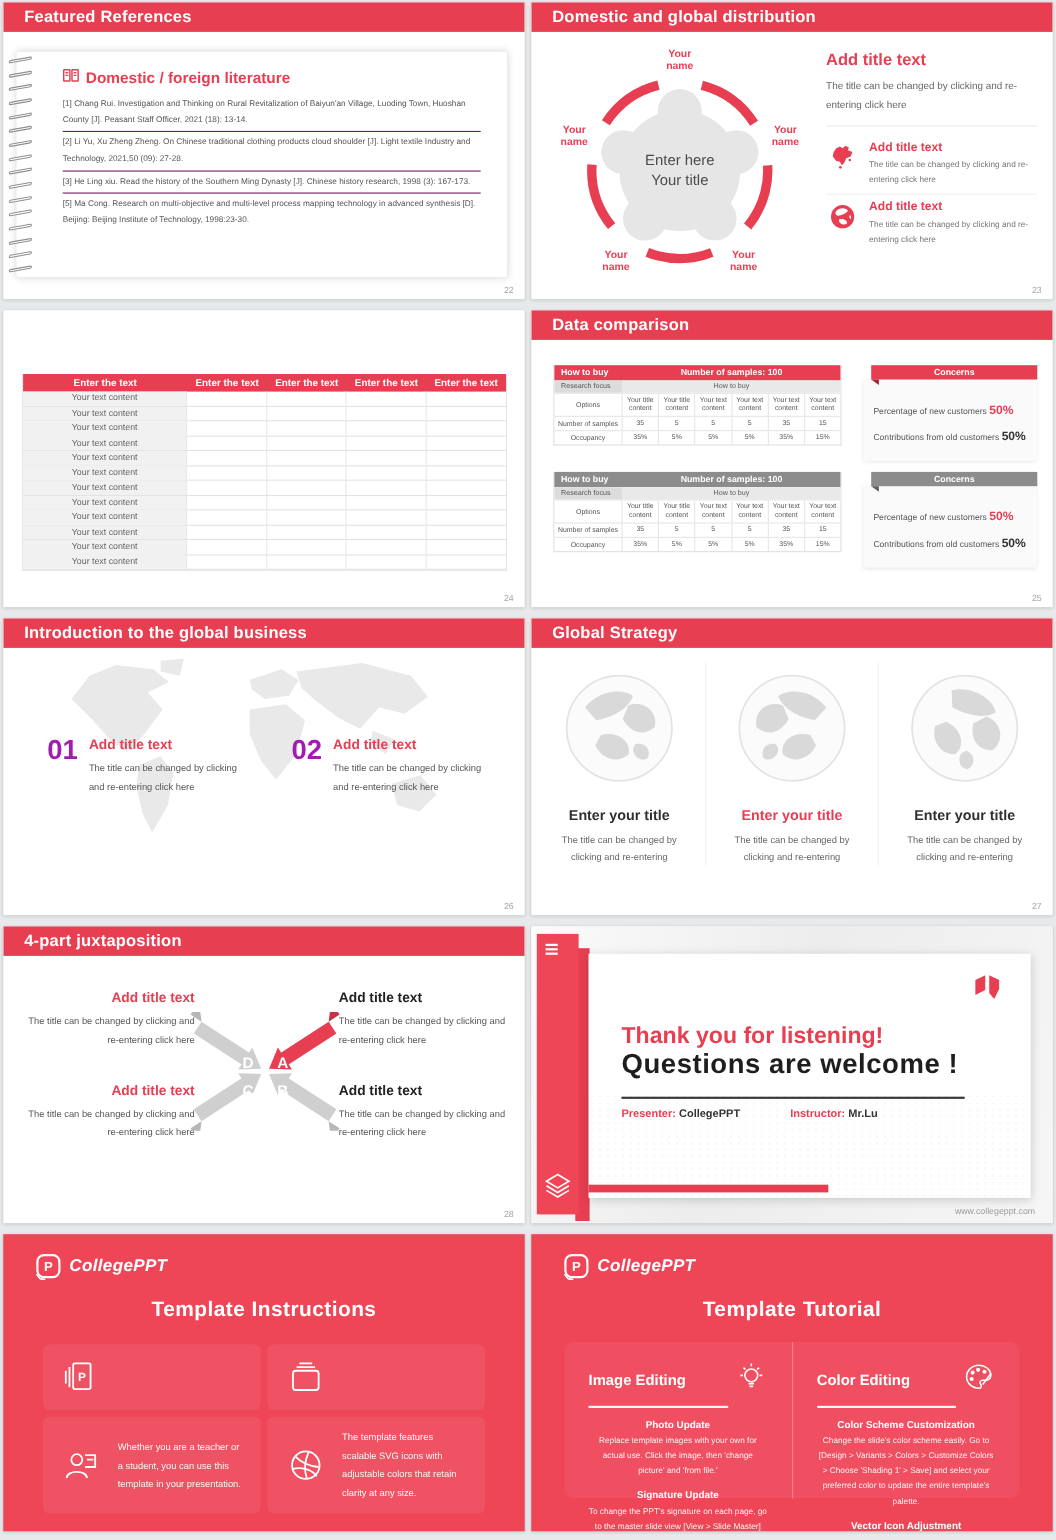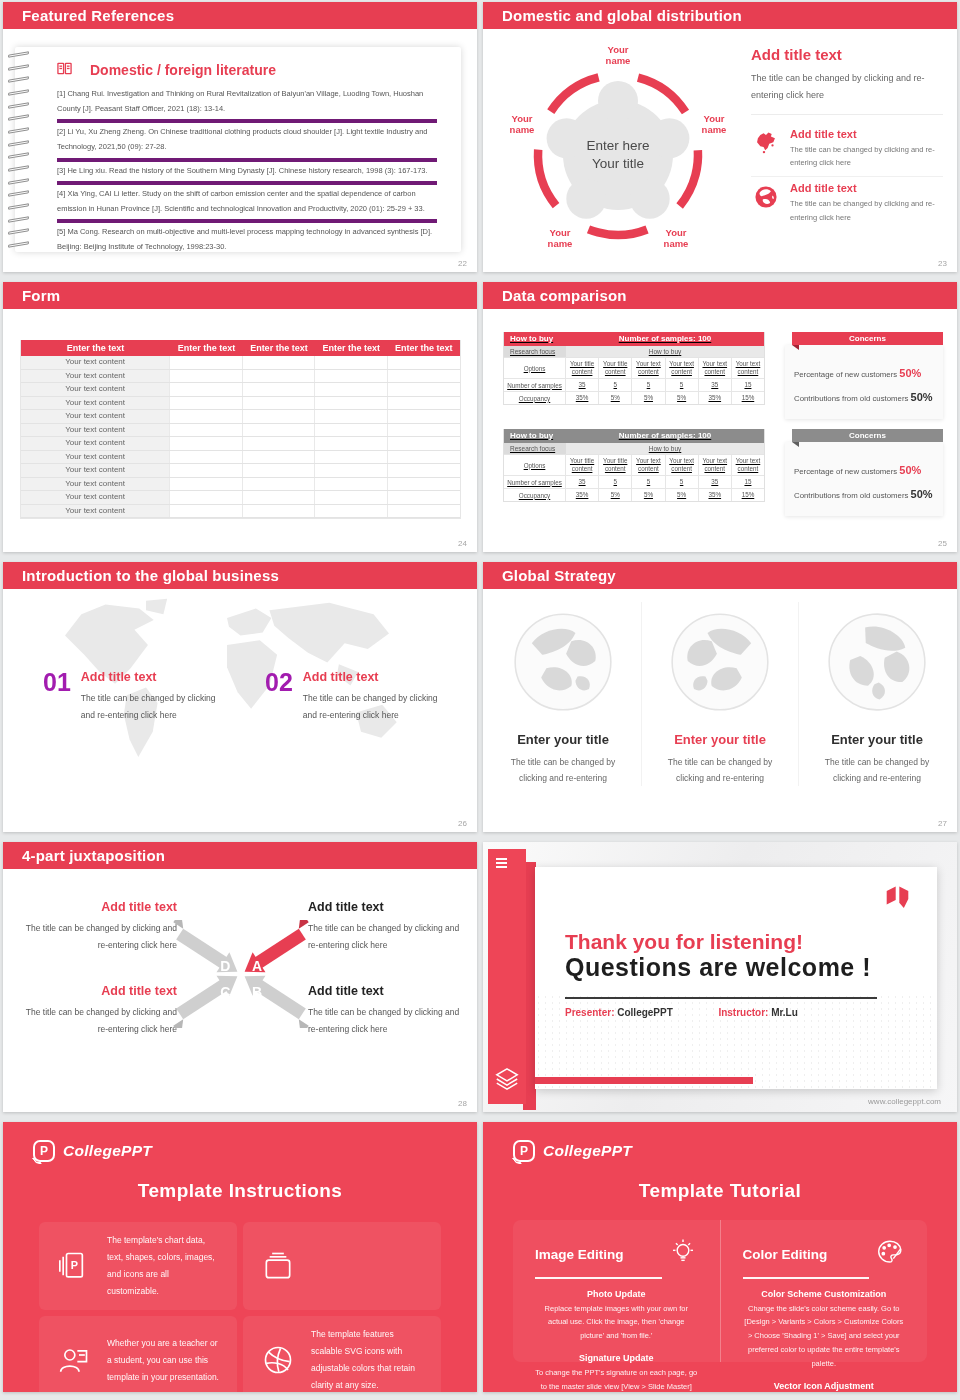--- a/index.html
+++ b/index.html
@@ -9,23 +9,23 @@
   .cell { padding:2px 3px 0 3px; }
   .slide { position:relative; width:474px; height:270px; background:#fff; box-shadow:0 1px 3px rgba(0,0,0,.18); overflow:hidden; }
   .slide-red { background:#ee4557; }
   .banner { height:27px; background:#e73e52; color:#fff; font-weight:bold; font-size:15px; line-height:27px; padding-left:19px; letter-spacing:.2px; }
   .pageno { position:absolute; right:10px; bottom:4px; font-size:8px; color:#a6a6a6; }
 
   
   .ref-card { position:absolute; left:12px; top:45px; right:16px; bottom:20px; background:#fff; box-shadow:0 0 7px rgba(0,0,0,.16); border-radius:2px; }
   .spiral { position:absolute; left:-7px; top:6px; bottom:6px; display:flex; flex-direction:column; justify-content:space-between; }
   .spiral span { display:block; width:21px; height:3px; border:1.5px solid #8f8f8f; border-radius:3px; background:#fdfdfd; transform:skewY(-10deg); }
-  .ref-head { display:flex; align-items:center; gap:18px; margin:15px 26px 7px 42px; color:#e73e52; font-size:14px; font-weight:bold; }
+  .ref-head { display:flex; align-items:center; gap:6px; margin:15px 26px 7px 42px; color:#e73e52; font-size:14px; font-weight:bold; }
   .ref-list { margin:0 24px 0 42px; }
-  .ref-item { font-size:7.5px; color:#555; line-height:1.95; padding:2px 0 3px 0; border-bottom:4px solid #701a75; }
+  .ref-item { font-size:7.5px; color:#555; line-height:1.95; padding:2px 0 3px 0; border-bottom:1px solid #701a75; }
   .ref-item:last-child { border-bottom:none; }
 
   
   .ring-wrap { position:absolute; left:18px; top:38px; width:235px; height:222px; }
   .node { position:absolute; width:44px; text-align:center; color:#e73e52; font-weight:bold; font-size:9.5px; line-height:1.2; transform:translate(-50%,-50%); }
   .node:nth-child(1){ left:117px; top:15px; }
   .node:nth-child(2){ left:21px;  top:84px; }
   .node:nth-child(3){ left:213px; top:84px; }
   .node:nth-child(4){ left:59px;  top:198px; }
   .node:nth-child(5){ left:175px; top:198px; }
@@ -43,21 +43,21 @@
   
   .form-table { position:absolute; left:17px; right:16px; top:58px; border:1px solid #e6e6e6; border-top:none; }
   .ft-head { display:grid; grid-template-columns:34% 16.5% 16.5% 16.5% 16.5%; background:#e73e52; color:#fff; font-weight:bold; font-size:9px; }
   .ft-head div { text-align:center; line-height:16px; height:16px; }
   .ft-row { display:grid; grid-template-columns:34% 16.5% 16.5% 16.5% 16.5%; border-bottom:1px solid #e3e3e3; }
   .ft-row div { height:12.5px; line-height:12.5px; font-size:8px; color:#666; text-align:center; border-right:1px solid #e9e9e9; }
   .ft-row div:last-child { border-right:none; }
   .ft-row div:first-child { background:#f1f1f1; }
 
   
-  .dc-table { position:absolute; left:20px; width:262px; border:1px solid #e0e0e0; border-top:none; background:#fff;text-decoration:underline; }
+  .dc-table { position:absolute; left:20px; width:262px; border:1px solid #e0e0e0; border-top:none; background:#fff; }
   .dc-t1 { top:50px; } .dc-t2 { top:147px; }
   .dc-h { display:flex; color:#fff; font-weight:bold; font-size:8px; }
   .dc-t1 .dc-h { background:#e73e52; } .dc-t2 .dc-h { background:#8c8c8c; }
   .dc-h .c1 { width:62px; padding-left:6px; line-height:14px; }
   .dc-h .c2 { flex:1; text-align:center; line-height:14px; }
   .dc-r2 { display:flex; font-size:6.5px; color:#555; background:#fff; border-bottom:1px solid #e4e4e4; }
   .dc-r2 .c1 { width:62px; background:#dcdcdc; padding-left:6px; line-height:11px; }
   .dc-r2 .c2 { flex:1; text-align:center; line-height:11px; background:#e9e9e9; }
   .dc-row { display:flex; border-bottom:1px solid #e6e6e6; }
   .dc-row:last-child { border-bottom:none; }
@@ -184,21 +184,20 @@
                   <line x1="10.6" y1="6.5" x2="13.4" y2="6.5"></line>
                 </g>
               </svg>
           </span>
           <span>Domestic / foreign literature</span>
         </div>
         <div class="ref-list">
             <div class="ref-item">[1] Chang Rui. Investigation and Thinking on Rural Revitalization of Baiyun'an Village, Luoding Town, Huoshan County [J]. Peasant Staff Officer, 2021 (18): 13-14.</div>
             <div class="ref-item">[2] Li Yu, Xu Zheng Zheng. On Chinese traditional clothing products cloud shoulder [J]. Light textile Industry and Technology, 2021,50 (09): 27-28.</div>
             <div class="ref-item">[3] He Ling xiu. Read the history of the Southern Ming Dynasty [J]. Chinese history research, 1998 (3): 167-173.</div>
-            <div class="ref-item">[4] Xia Ying, CAI Li letter. Study on the shift of carbon emission center and the spatial dependence of carbon emission in Hunan Province [J]. Scientific and technological Innovation and Productivity, 2020 (01): 25-29 + 33.</div>
             <div class="ref-item">[5] Ma Cong. Research on multi-objective and multi-level process mapping technology in advanced synthesis [D]. Beijing: Beijing Institute of Technology, 1998:23-30.</div>
           </div>
       </div>
       <div class="pageno">22</div>
     </div>
   </div>
 
   <div class="cell">
     <div class="slide">
       <div class="banner">Domestic and global distribution</div>
@@ -255,21 +254,20 @@
             <p>The title can be changed by clicking and re-entering click here</p>
           </div>
         </div>
       </div>
       <div class="pageno">23</div>
     </div>
   </div>
 
   <div class="cell">
     <div class="slide">
-      <div class="banner">Form</div>
       <div class="form-table">
         <div class="ft-head">
             <div>Enter the text</div>
             <div>Enter the text</div>
             <div>Enter the text</div>
             <div>Enter the text</div>
             <div>Enter the text</div>
           </div>
         <div>
             <div class="ft-row">
@@ -667,21 +665,20 @@
       <div class="br-title">Template Instructions</div>
       <div class="ins-grid">
         <div class="ins-card">
           <span class="ins-ic">
             <svg width="40" height="40" viewBox="0 0 48 48" fill="none" stroke="#fff" stroke-width="2">
               <rect x="15" y="9" width="19" height="28" rx="2"></rect>
               <path d="M11,13 v22 M7,17 v14"></path>
               <text x="24.5" y="28" fill="#fff" stroke="none" font-size="13" font-weight="bold" text-anchor="middle" font-family="Liberation Sans, sans-serif">P</text>
             </svg>
           </span>
-          <p>The template's chart data, text, shapes, colors, images, and icons are all customizable.</p>
         </div>
         <div class="ins-card">
           <span class="ins-ic">
             <svg width="40" height="40" viewBox="0 0 48 48" fill="none" stroke="#fff" stroke-width="2">
               <rect x="10" y="17" width="28" height="21" rx="3"></rect>
               <line x1="14" y1="13" x2="34" y2="13"></line>
               <line x1="17" y1="9" x2="31" y2="9"></line>
             </svg>
           </span>
         </div>

